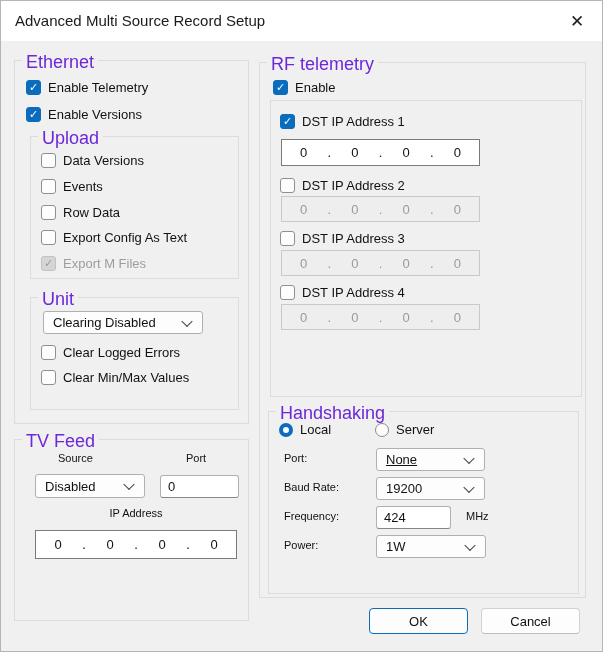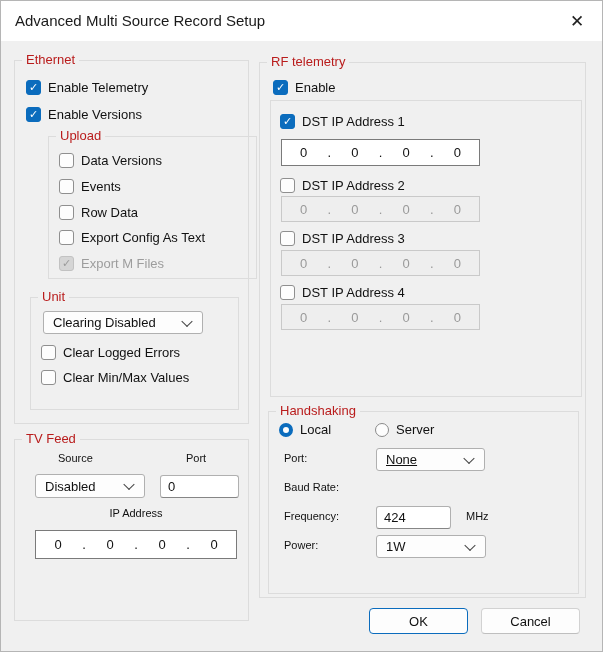--- a/index.html
+++ b/index.html
@@ -5,21 +5,21 @@
   html,body{margin:0;padding:0;}
   #dialog{
     position:relative;width:603px;height:652px;background:#f0f0f0;
     font-family:"Liberation Sans",sans-serif;color:#111;overflow:hidden;
     border:1px solid #b5b5b5;box-sizing:border-box;
   }
   .titlebar{position:absolute;left:0;top:0;width:100%;height:40px;background:#ffffff;}
   .title{position:absolute;left:14px;top:0;height:40px;line-height:40px;font-size:15px;color:#1a1a1a;}
   .close-btn{position:absolute;right:6px;top:0;width:38px;height:40px;display:flex;align-items:center;justify-content:center;font-size:17px;color:#222;cursor:default;}
   .group{position:absolute;border:1px solid #dcdcdc;box-sizing:border-box;}
-  .group-label{position:absolute;top:-9px;left:7px;background:#f0f0f0;padding:0 4px;font-size:13px;color:#b91c1c;white-space:nowrap;}
+  .group-label{position:absolute;top:-9px;left:7px;background:#f0f0f0;padding:0 4px;font-size:18px;color:#6d28d9;white-space:nowrap;}
   .row{position:absolute;display:flex;align-items:center;gap:7px;font-size:13px;white-space:nowrap;}
   .cb{width:15px;height:15px;border-radius:3px;box-sizing:border-box;flex:0 0 15px;
       display:flex;align-items:center;justify-content:center;font-size:11px;line-height:1;}
   .cb.unchecked{background:#fdfdfd;border:1px solid #8f8f8f;color:transparent;}
   .cb.checked{background:#0b6cbd;border:1px solid #0b6cbd;color:#fff;}
   .cb.discheck{background:#d5d5d5;border:1px solid #c2c2c2;color:#9a9a9a;}
   .lbl-disabled{color:#9d9d9d;}
   .select{position:absolute;background:#fdfdfd;border:1px solid #b0b0b0;border-radius:3px;
       font-size:13px;display:flex;align-items:center;padding:0 9px;box-sizing:border-box;}
   .select .chev{position:absolute;right:11px;top:50%;width:7px;height:7px;border-right:1.4px solid #444;
@@ -56,21 +56,21 @@
 
     <div class="row" style="left:11px;top:19px;">
       <div class="cb checked">✓</div>
       <span>Enable Telemetry</span>
     </div>
     <div class="row" style="left:11px;top:46px;">
       <div class="cb checked">✓</div>
       <span>Enable Versions</span>
     </div>
 
-    <div class="group" style="left:15px;top:75px;width:209px;height:143px;margin-left:18px;">
+    <div class="group" style="left:15px;top:75px;width:209px;height:143px;">
       <div class="group-label">Upload</div>
       <div class="row" style="left:10px;top:16px;">
         <div class="cb unchecked"></div>
         <span>Data Versions</span>
       </div>
       <div class="row" style="left:10px;top:42px;">
         <div class="cb unchecked"></div>
         <span>Events</span>
       </div>
       <div class="row" style="left:10px;top:68px;">
@@ -204,20 +204,24 @@
         <span>Server</span>
       </div>
 
       <div class="flabel" style="left:15px;top:40px;">Port:</div>
       <div class="select" style="left:107px;top:36px;width:109px;height:23px;text-decoration:underline;">
         <span>None</span>
         <span class="chev"></span>
       </div>
 
       <div class="flabel" style="left:15px;top:69px;">Baud Rate:</div>
+      <div class="select" style="left:107px;top:65px;width:109px;height:23px;">
+        <span>19200</span>
+        <span class="chev"></span>
+      </div>
 
       <div class="flabel" style="left:15px;top:98px;">Frequency:</div>
       <input class="tinput" style="left: 107px; top: 94px; width: 75px; height: 23px;" value="424">
       <div class="flabel" style="left:197px;top:98px;">MHz</div>
 
       <div class="flabel" style="left:15px;top:127px;">Power:</div>
       <div class="select" style="left:107px;top:123px;width:110px;height:23px;">
         <span>1W</span>
         <span class="chev"></span>
       </div>

